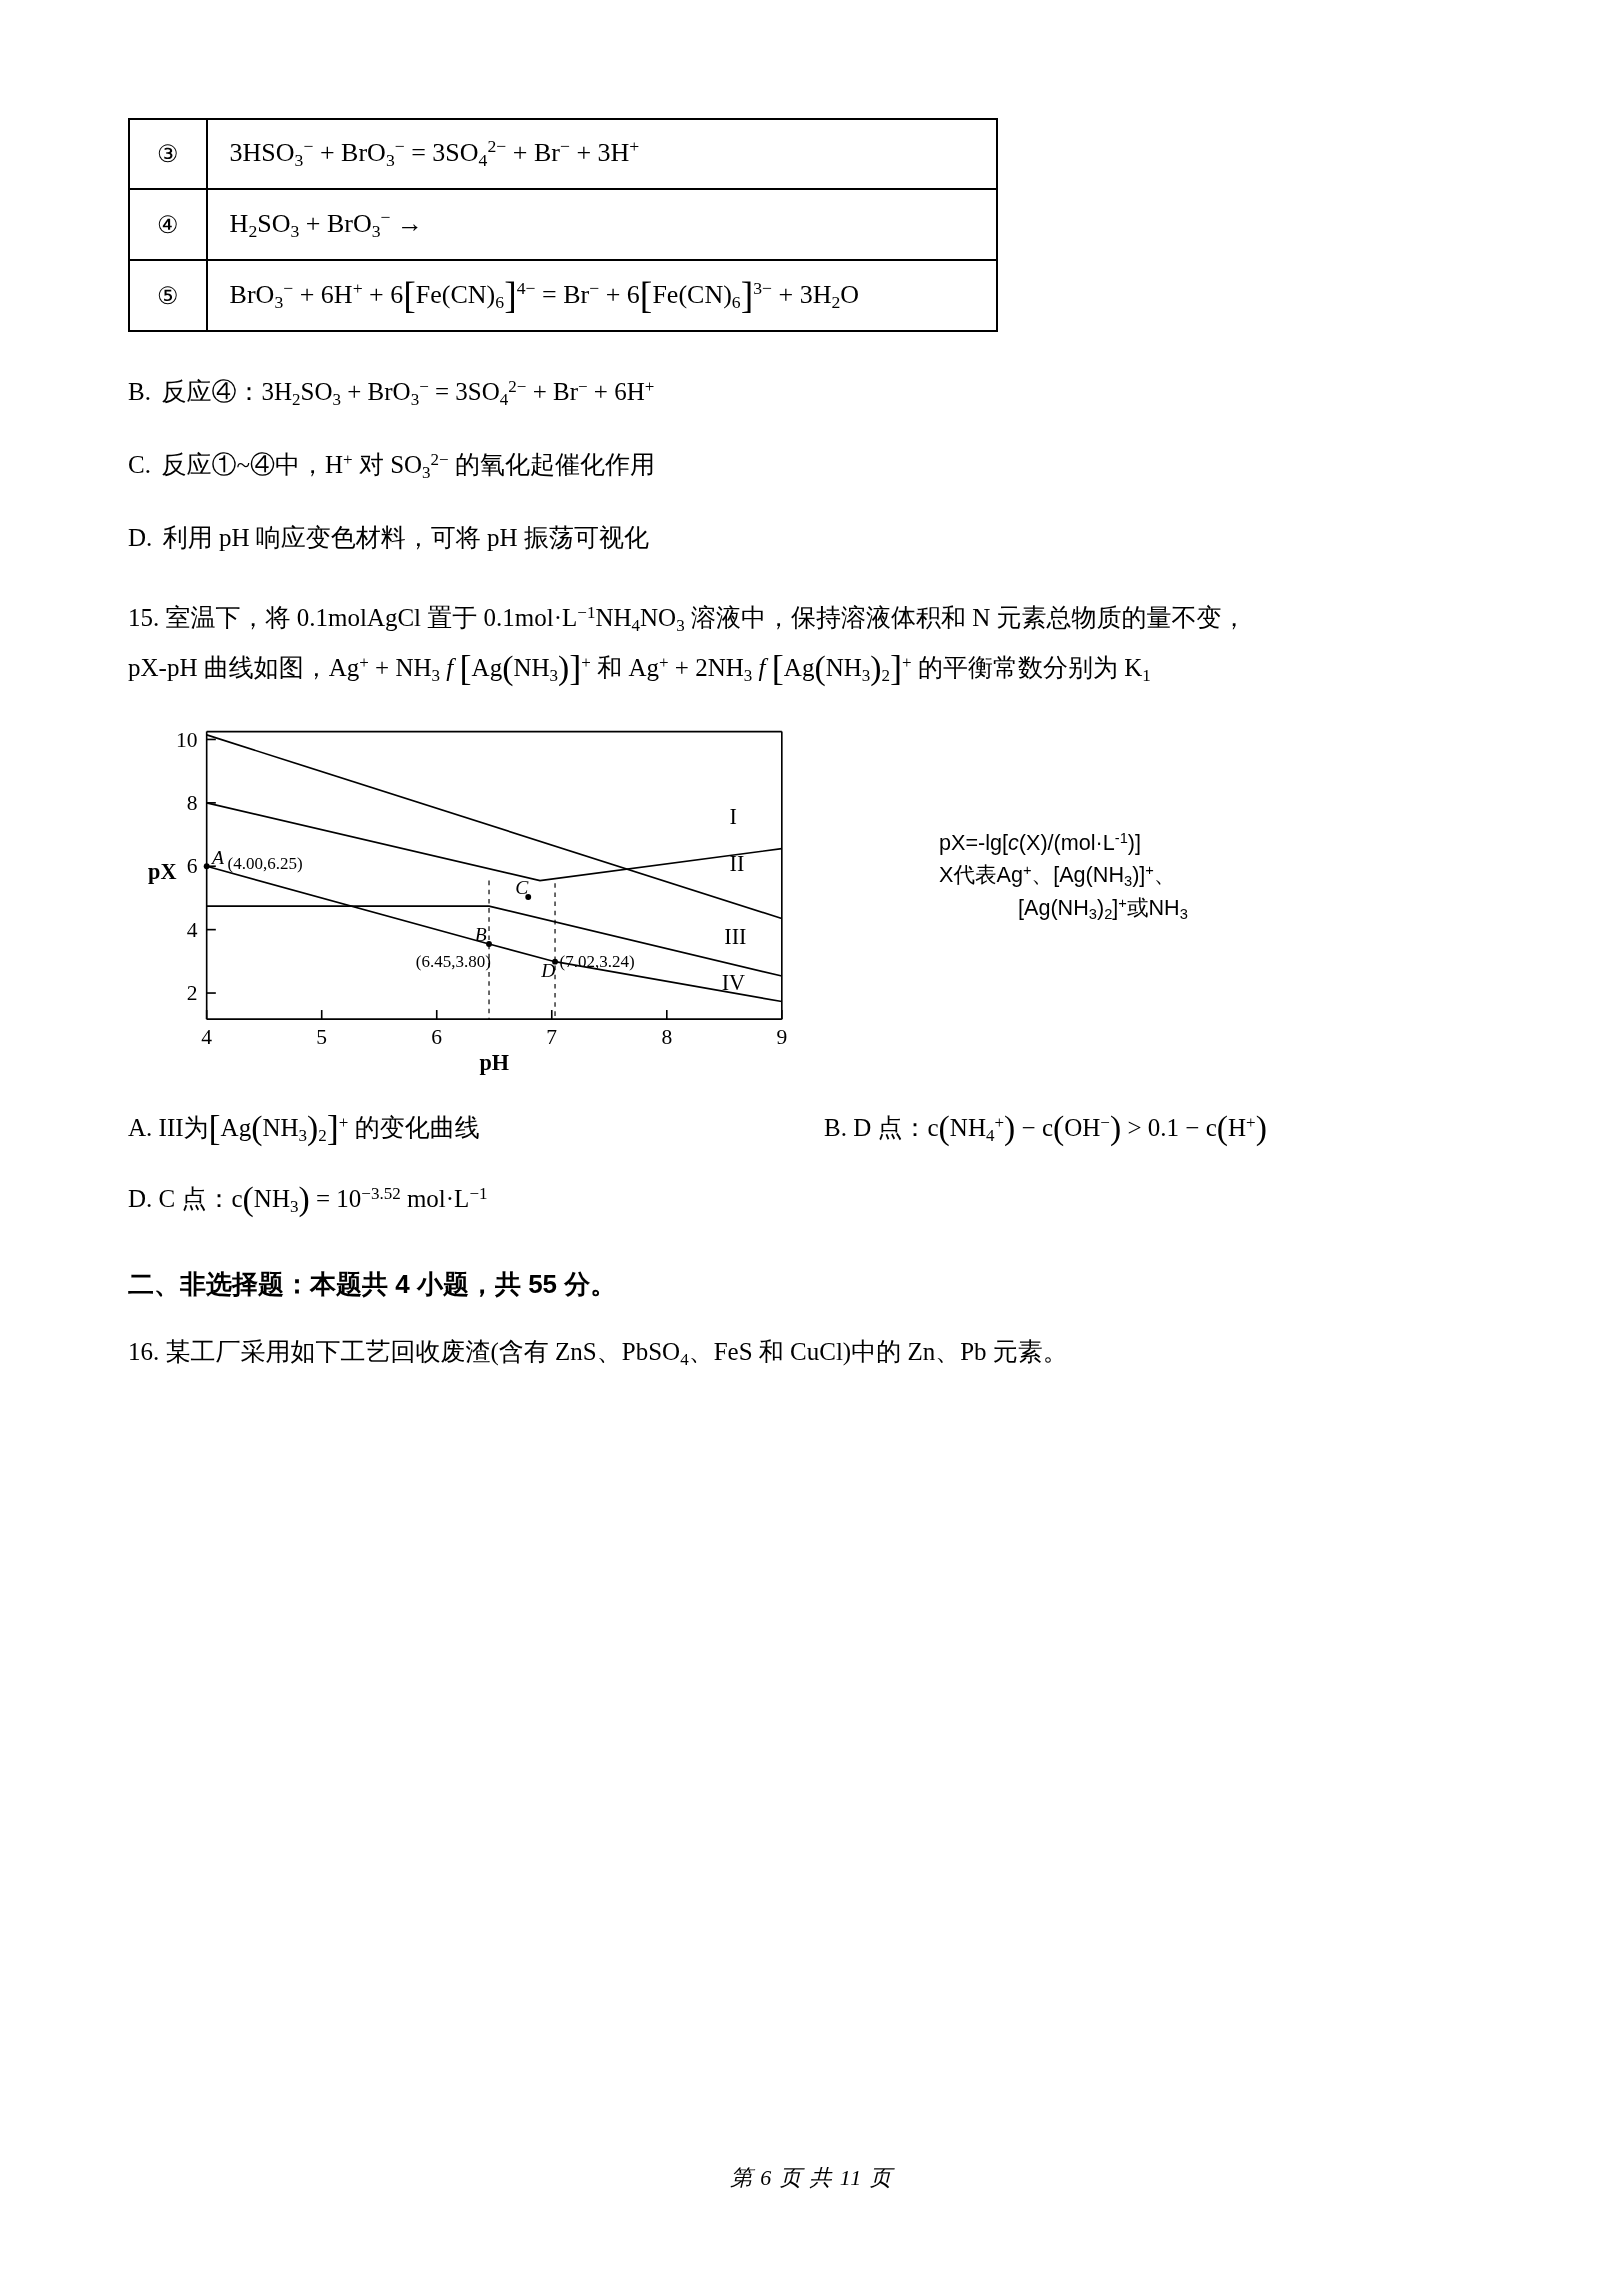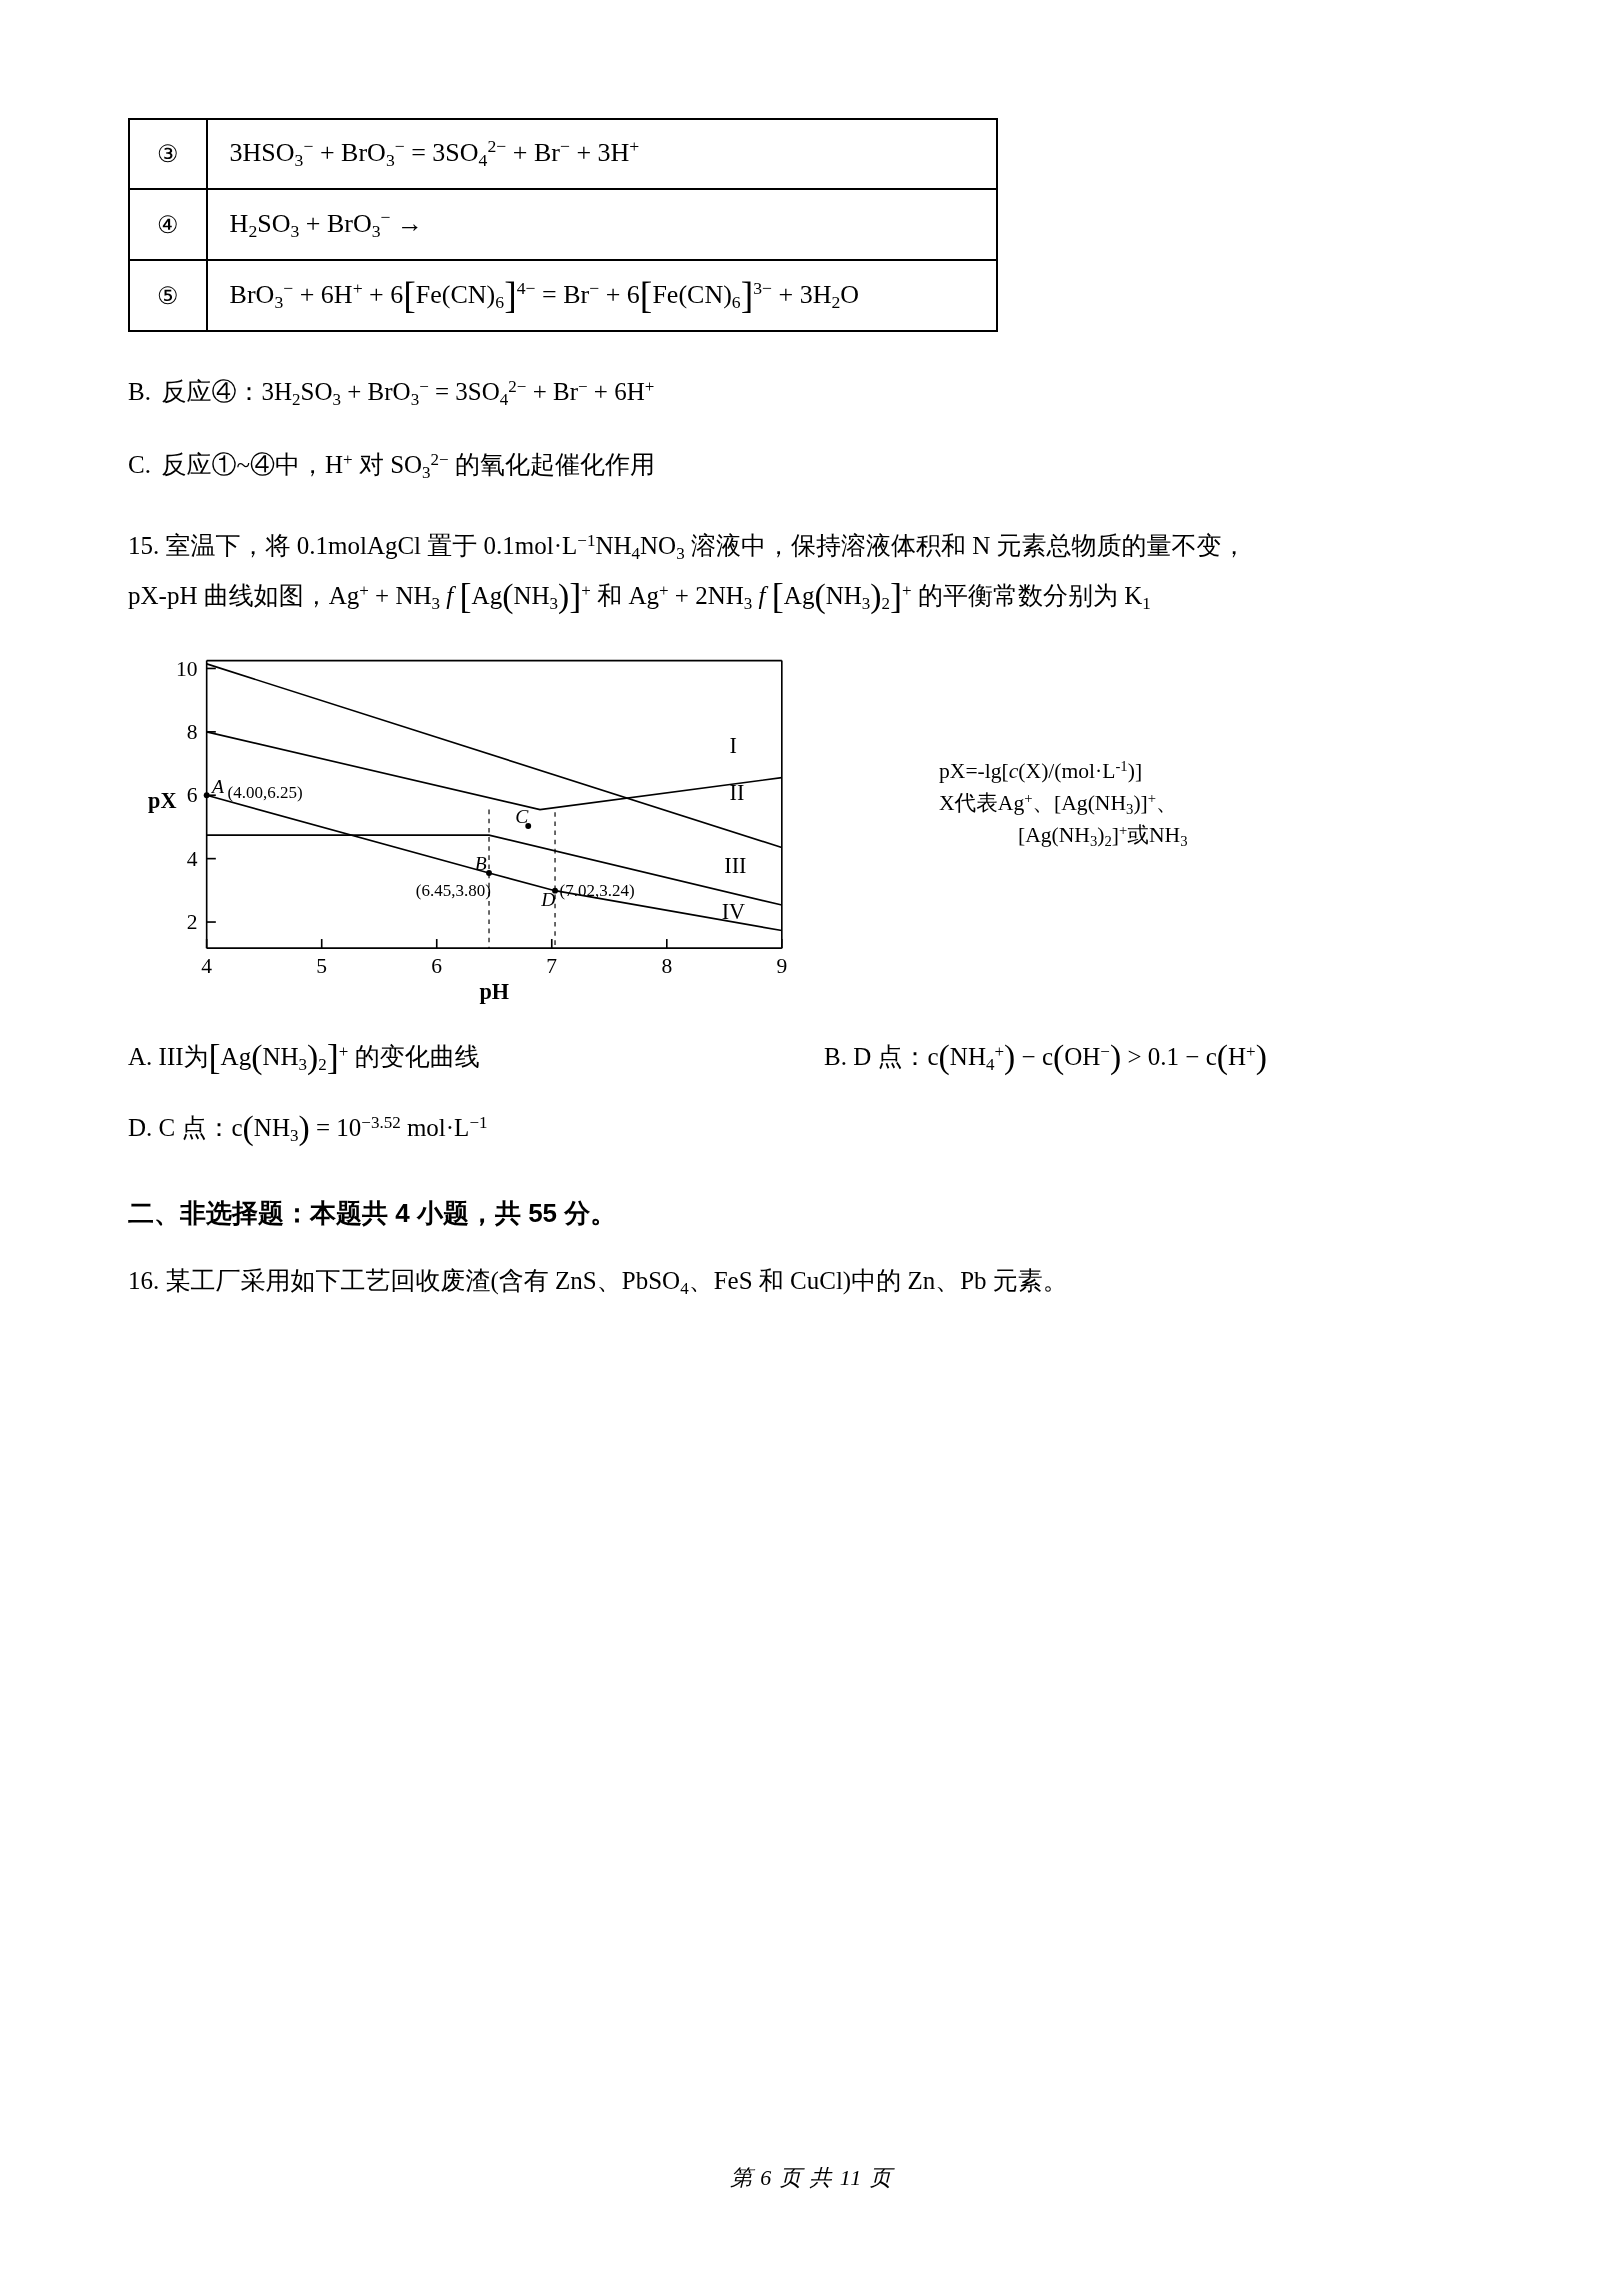--- a/index.html
+++ b/index.html
@@ -63,21 +63,21 @@
     position: relative;
     margin-top: 19.6px;
     height: 366px;
   }
   .legend {
     position: absolute;
     left: 811px;
     top: 115px;
     font-size: 21.6px;
     line-height: 1.45;
-    font-family: Liberation Serif, serif;
+    font-family: Liberation Sans, sans-serif;
     white-space: nowrap;
   }
   .legend .indent { padding-left: 79px; }
   
   .ansrow {
     display: flex;
     margin-top: 30px;
     font-size: 25px;
     line-height: 1.6;
     gap: 35px;
@@ -135,20 +135,23 @@
     </tbody>
   </table>
 
   <div style="margin-top:41px;">
     <div class="choice">
       <span class="lab">B.</span><span>反应④：3H<sub>2</sub>SO<sub>3</sub> + BrO<sub>3</sub><sup>−</sup> = 3SO<sub>4</sub><sup>2−</sup> + Br<sup>−</sup> + 6H<sup>+</sup></span>
     </div>
     <div class="choice">
       <span class="lab">C.</span><span>反应①~④中，H<sup>+</sup> 对 SO<sub>3</sub><sup>2−</sup> 的氧化起催化作用</span>
     </div>
+    <div class="choice">
+      <span class="lab">D.</span><span>利用 pH 响应变色材料，可将 pH 振荡可视化</span>
+    </div>
   </div>
 
   <div class="qtext">
     <div class="qline">15. 室温下，将 0.1molAgCl 置于 0.1mol·L<sup>−1</sup>NH<sub>4</sub>NO<sub>3</sub> 溶液中，保持溶液体积和 N 元素总物质的量不变，</div>
     <div class="qline">pX-pH 曲线如图，Ag<sup>+</sup> + NH<sub>3</sub> <span class="ital">f</span> <span class="brk">[</span>Ag<span class="bigpar">(</span>NH<sub>3</sub><span class="bigpar">)</span><span class="brk">]</span><sup>+</sup> 和 Ag<sup>+</sup> + 2NH<sub>3</sub> <span class="ital">f</span> <span class="brk">[</span>Ag<span class="bigpar">(</span>NH<sub>3</sub><span class="bigpar">)</span><sub>2</sub><span class="brk">]</span><sup>+</sup> 的平衡常数分别为 K<sub>1</sub></div>
   </div>
 
   <div class="figwrap">
     <svg width="824" height="366" viewBox="0 0 1260 560">
 

